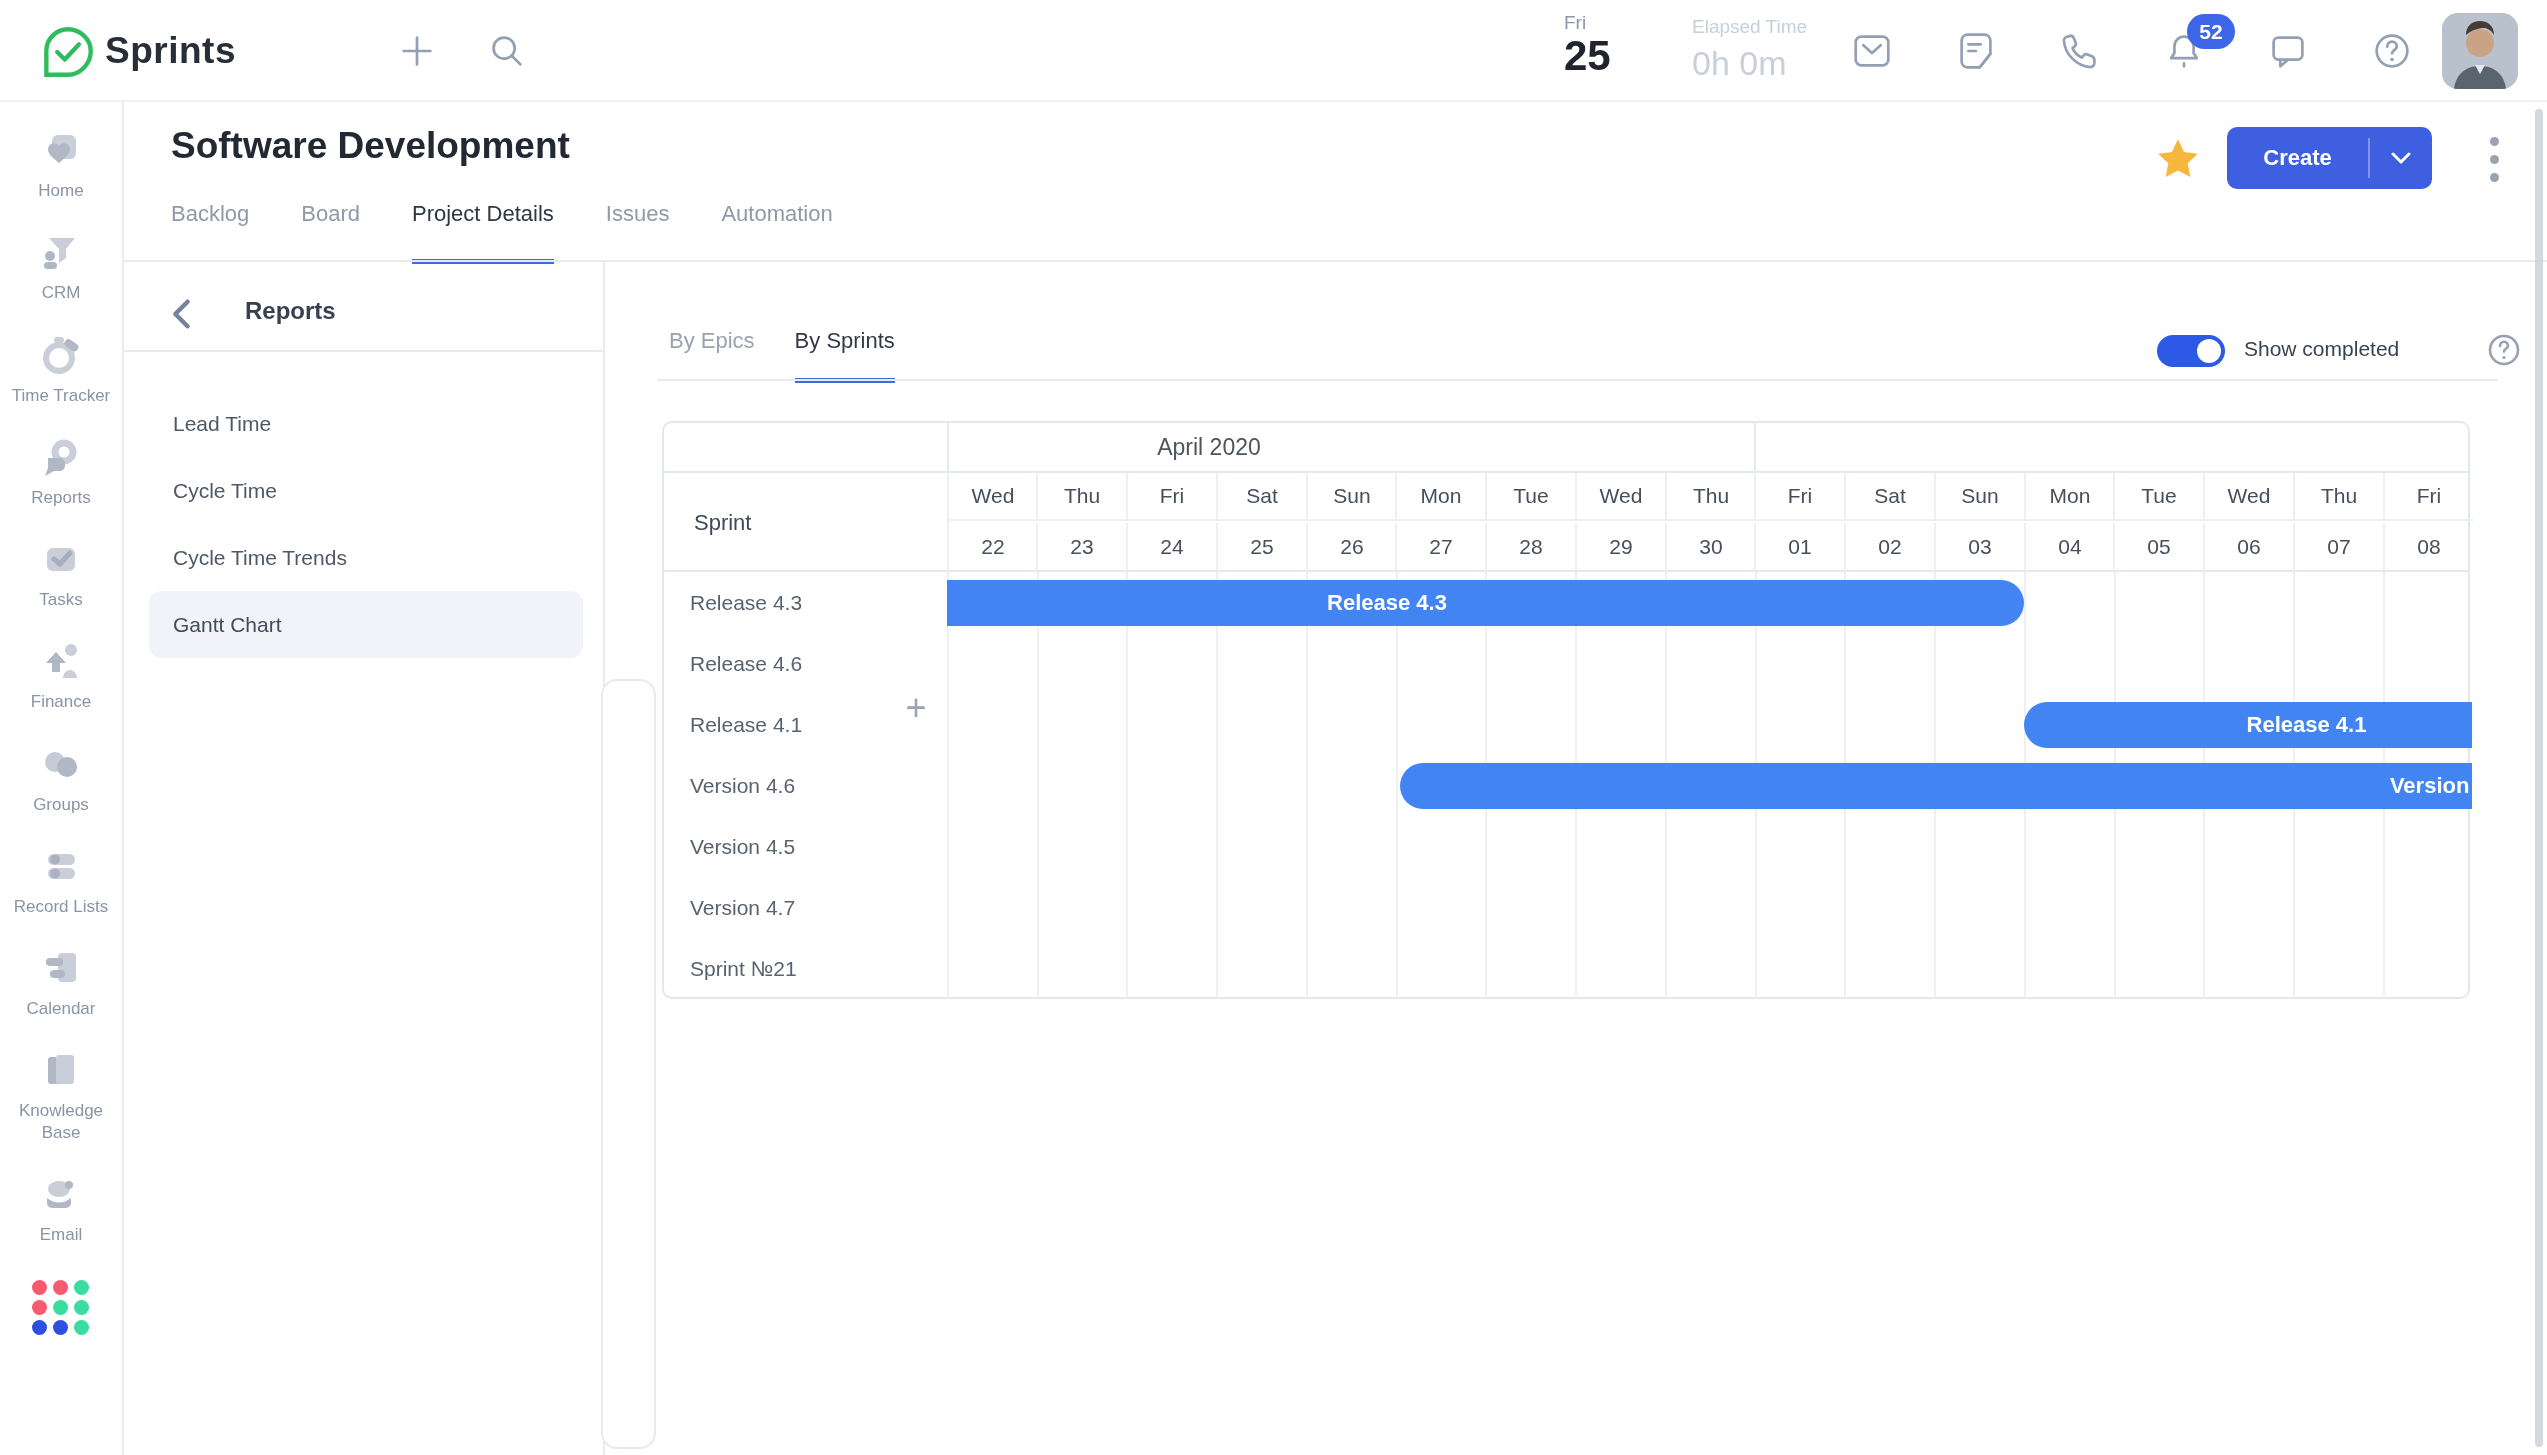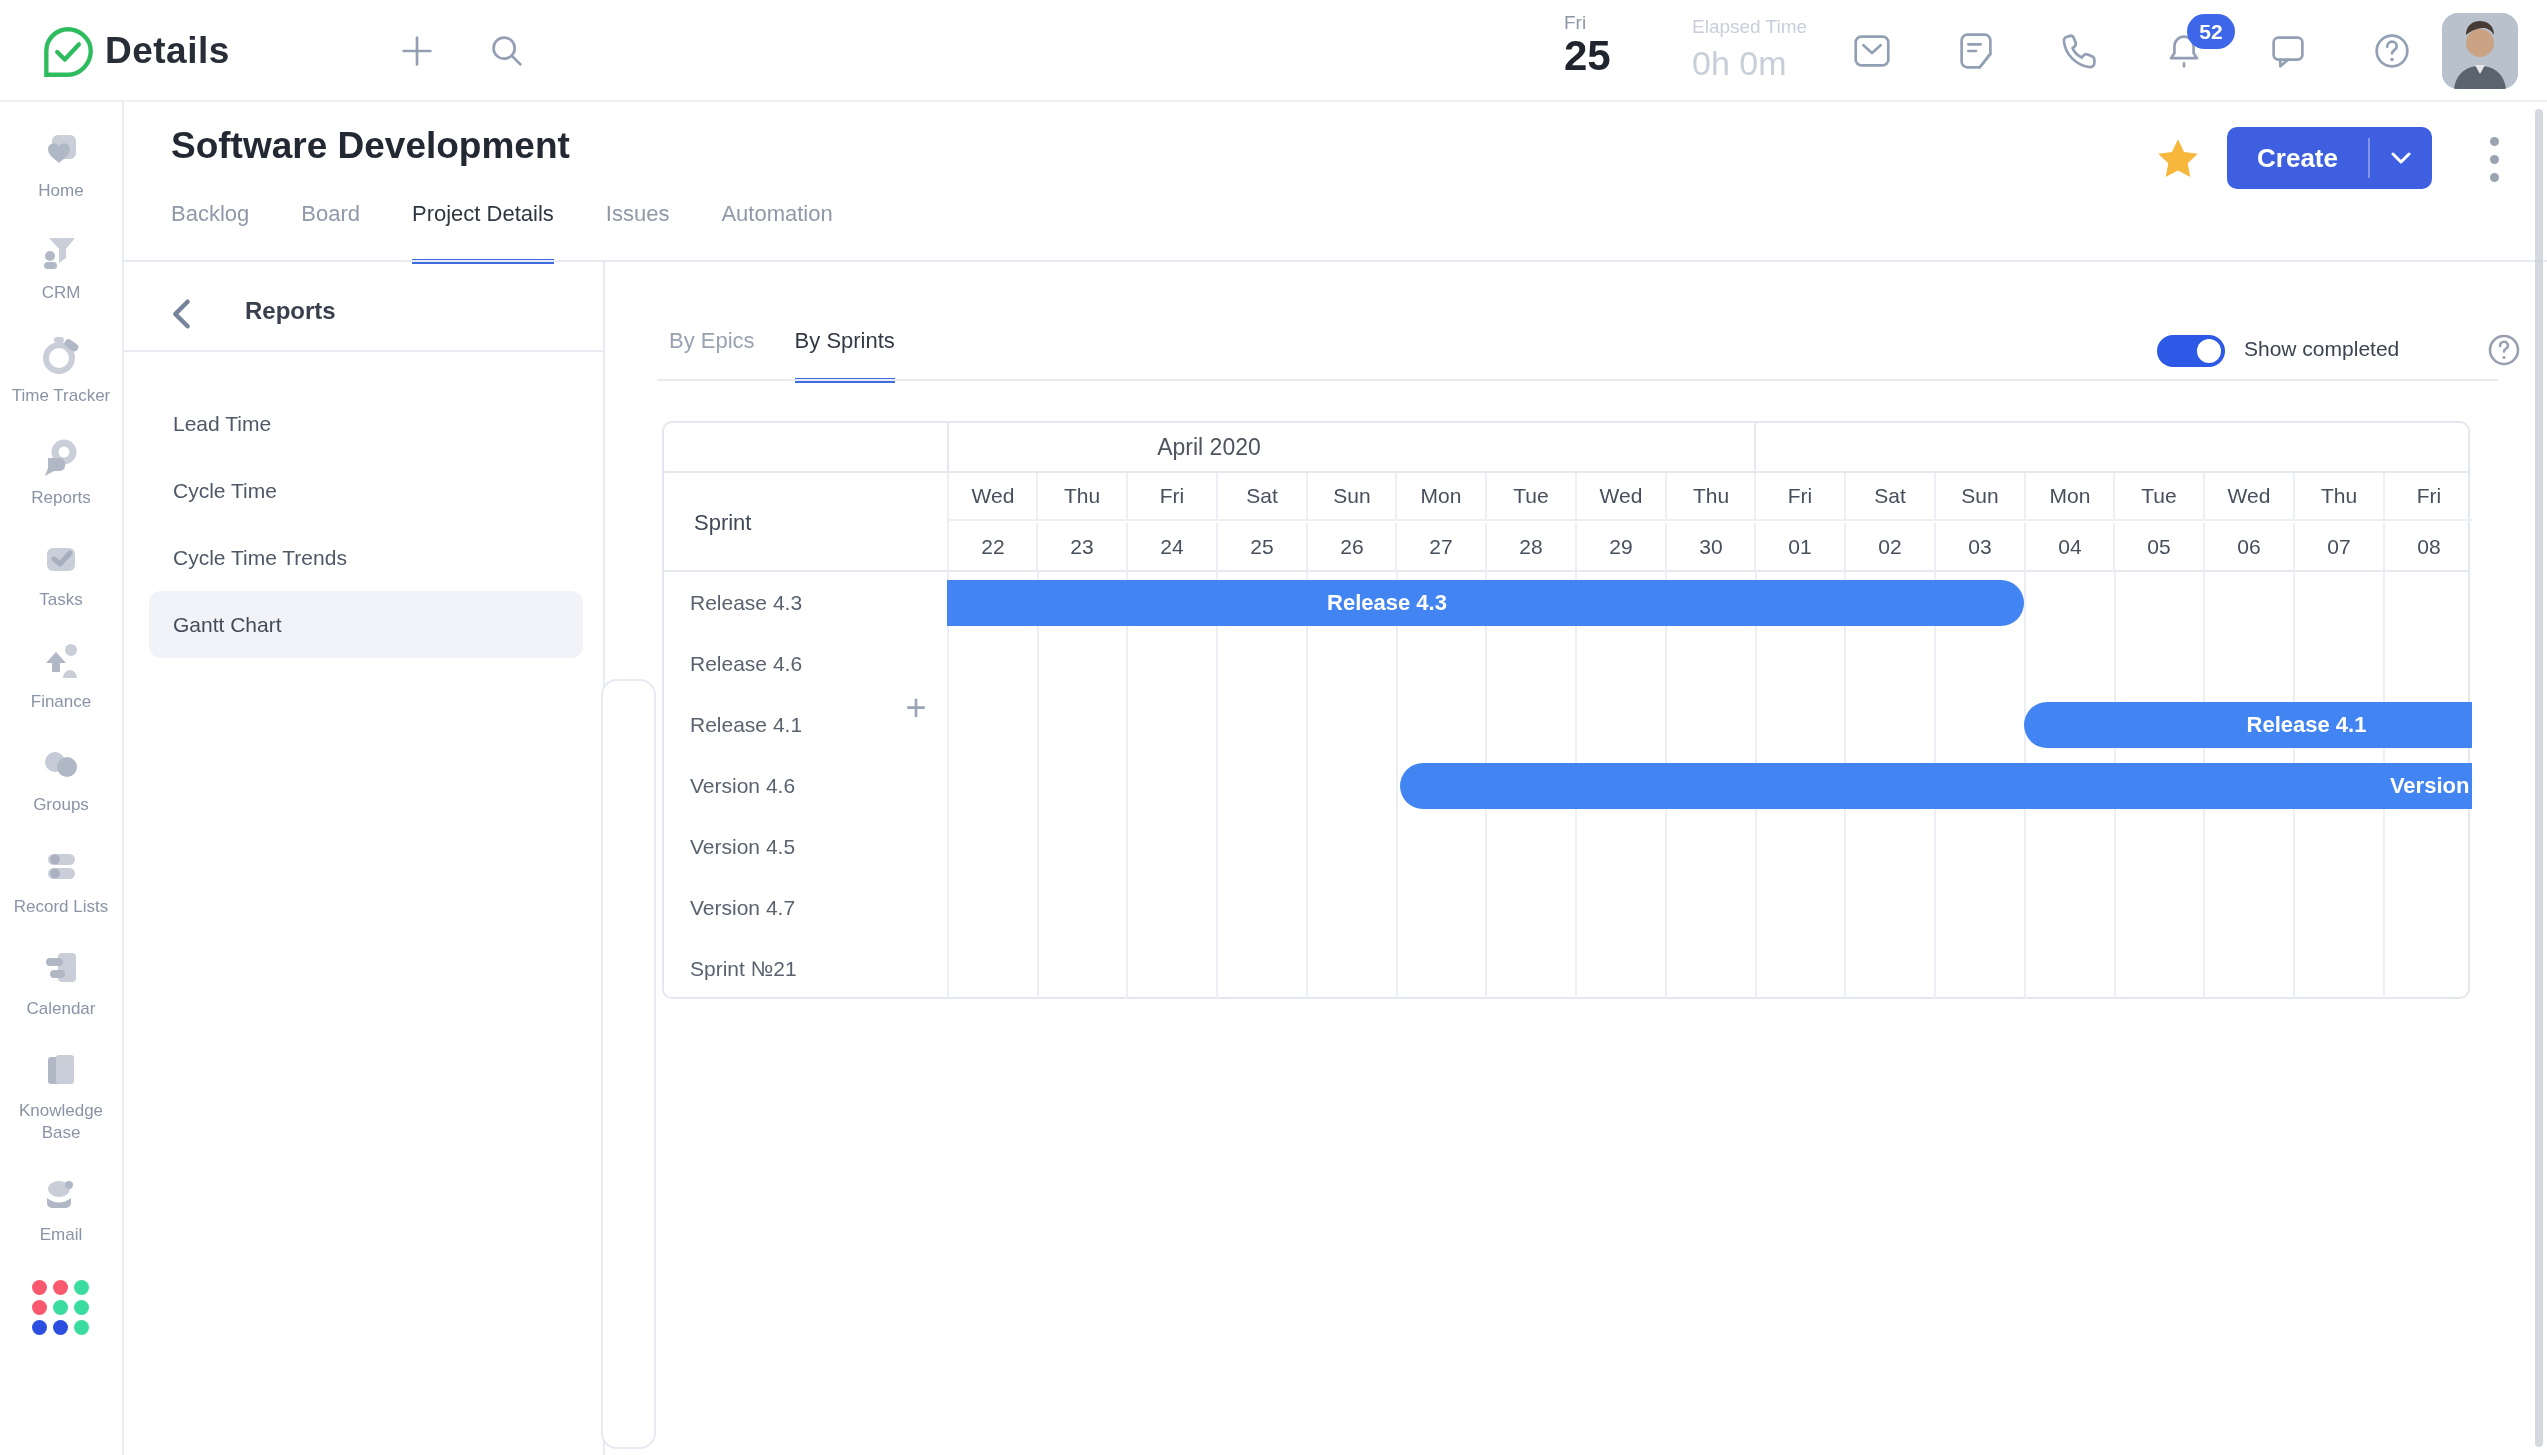--- a/index.html
+++ b/index.html
@@ -41,21 +41,21 @@
 
   
   .page-title { position:absolute; left:171px; top:125px; font-size:37px; font-weight:600; color:#232933; }
   .ptabs { position:absolute; left:171px; top:201px; display:flex; gap:52px; }
   .ptab { font-size:22px; color:#8f99a8; padding-bottom:32px; cursor:pointer; }
   .ptab.active { color:#2f3640; border-bottom:5px solid #3d6be0; }
   .hdr-border { position:absolute; left:124px; top:260px; width:2423px; height:2px; background:#e7eaf0; }
   .star { position:absolute; left:2153px; top:135px; width:50px; height:50px; cursor:pointer; }
   .create-btn { position:absolute; left:2227px; top:127px; width:205px; height:62px; background:#3e5fe0; border-radius:10px;
                 display:flex; align-items:center; color:#fff; cursor:pointer; }
-  .create-btn .lbl { flex:1; text-align:center; font-size:26px; font-weight:700; }
+  .create-btn .lbl { flex:1; text-align:center; font-size:22px; font-weight:700; }
   .create-btn .div { width:2px; height:40px; background:rgba(255,255,255,.35); }
   .create-btn .chev { width:62px; display:flex; align-items:center; justify-content:center; }
   .kebab { position:absolute; left:2472px; top:135px; width:44px; height:48px; display:flex; flex-direction:column; gap:9px; align-items:center; justify-content:center; cursor:pointer; }
   .kebab i { width:9px; height:9px; border-radius:50%; background:#9aa4b0; }
 
   
   .reports-border { position:absolute; left:603px; top:262px; width:2px; height:1194px; background:#e8ebf1; }
   .rep-back { position:absolute; left:165px; top:295px; width:34px; height:38px; cursor:pointer; }
   .rep-title { position:absolute; left:245px; top:297px; font-size:24px; font-weight:600; color:#39404d; }
   .rep-divider { position:absolute; left:124px; top:350px; width:479px; height:2px; background:#e8ebf1; }
@@ -103,21 +103,21 @@
 
 <div class="app">
 
   <div class="topbar">
     <div class="brand-logo">
       <svg viewBox="0 0 48 48">
           <path d="M24 3C13 3 4 12 4 23L4 45L24 45C35 45 45 35 45 23C45 12 35 3 24 3Z" fill="none" stroke="#2ebc5e" stroke-width="4"></path>
           <path d="M14 24l7 7 13-14" fill="none" stroke="#2ebc5e" stroke-width="4" stroke-linecap="round" stroke-linejoin="round"></path>
         </svg>
     </div>
-    <div class="brand-name">Details</div>
+    <div class="brand-name">Sprints</div>
     <div class="tb-ico tb-plus">
       <svg viewBox="0 0 48 48">
           <path d="M24 10v28M10 24h28"></path>
         </svg>
     </div>
     <div class="tb-ico tb-search">
       <svg viewBox="0 0 48 48">
           <circle cx="21" cy="21" r="11"></circle>
           <path d="M29.5 29.5l8.5 8.5"></path>
         </svg>

